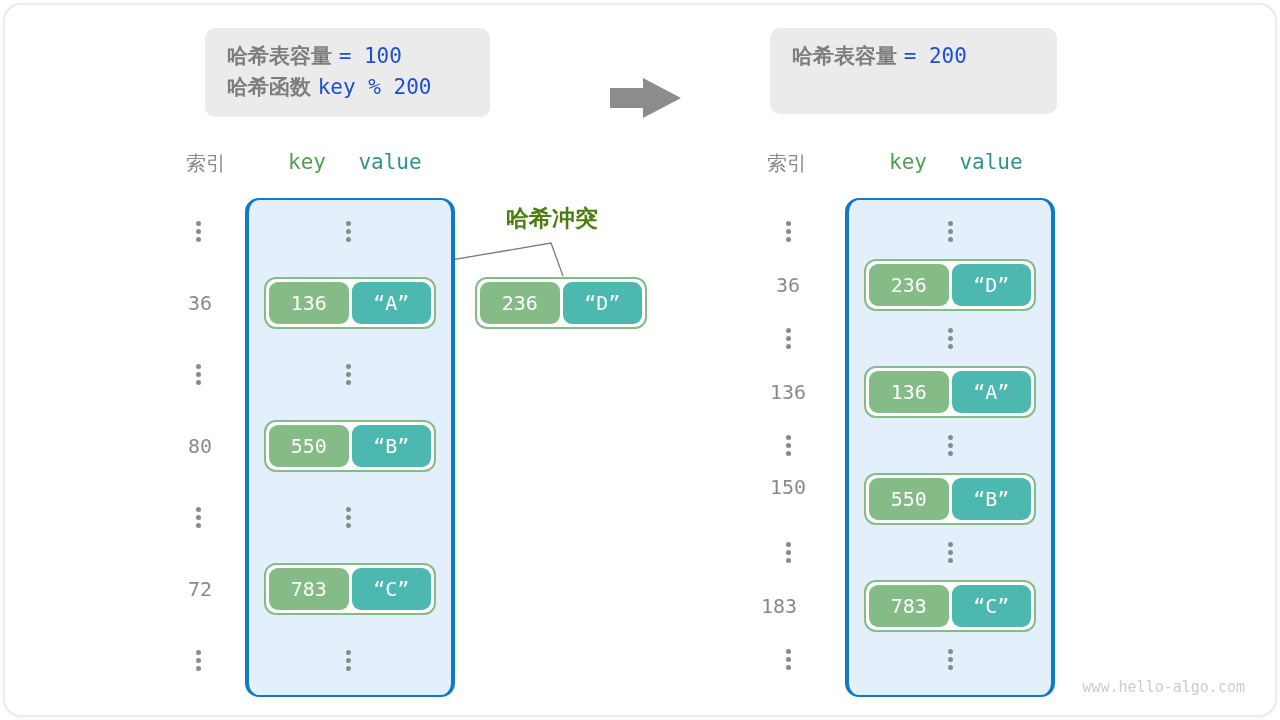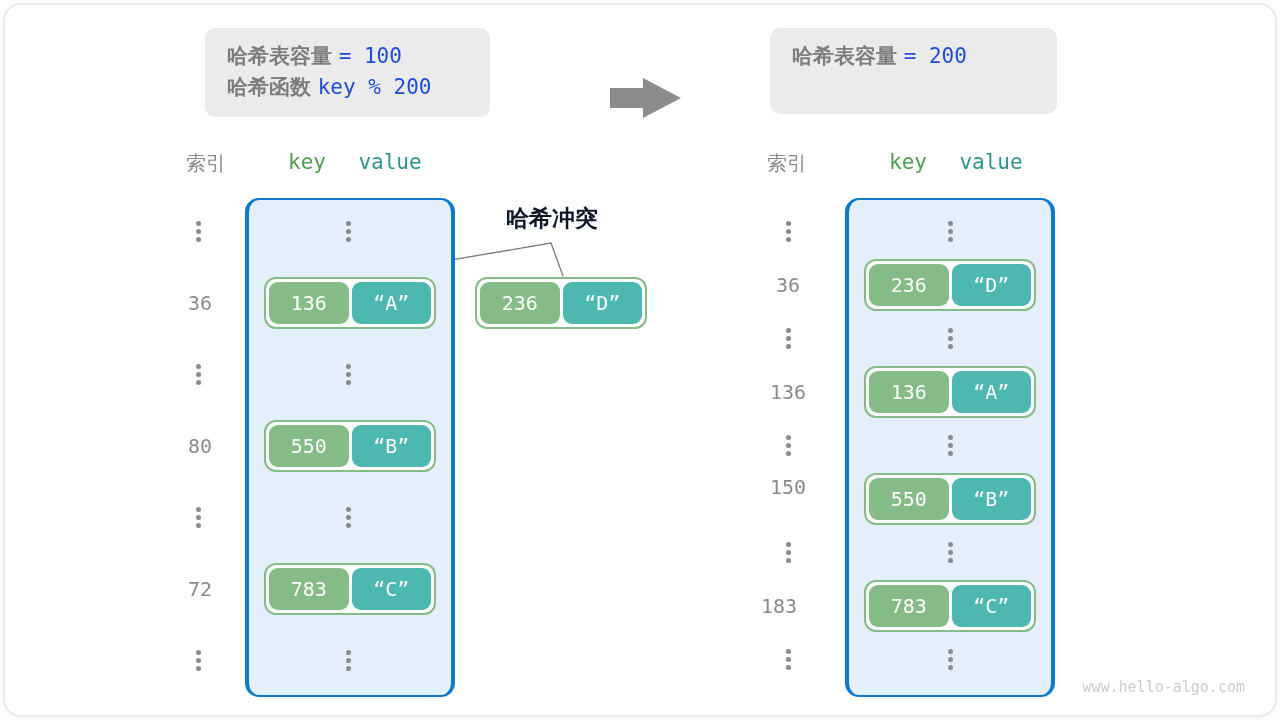--- a/index.html
+++ b/index.html
@@ -61,21 +61,21 @@
     font-family:"DejaVu Sans Mono","Liberation Mono",monospace;
     font-size:20px; color:#8a8a8a; line-height:26px;
   }
 
   
   .vdots { position:absolute; width:10px; display:flex; flex-direction:column; align-items:center; gap:3px; }
   .vdots i { display:block; width:5px; height:5px; border-radius:50%; background:#8a8a8a; }
 
   .collision-label {
     position:absolute; left:472px; top:203px; width:160px; text-align:center;
-    font-size:23px; font-weight:bold; color:#0f172a; white-space:nowrap;
+    font-size:23px; font-weight:bold; color:#4d7c0f; white-space:nowrap;
   }
 
   .overlay-svg { position:absolute; left:0; top:0; pointer-events:none; }
 
   .watermark {
     position:absolute; left:1075px; top:678px; width:170px; text-align:right;
     font-family:"DejaVu Sans Mono","Liberation Mono",monospace;
     font-size:15px; color:#cccccc; white-space:nowrap;
   }
 </style>

